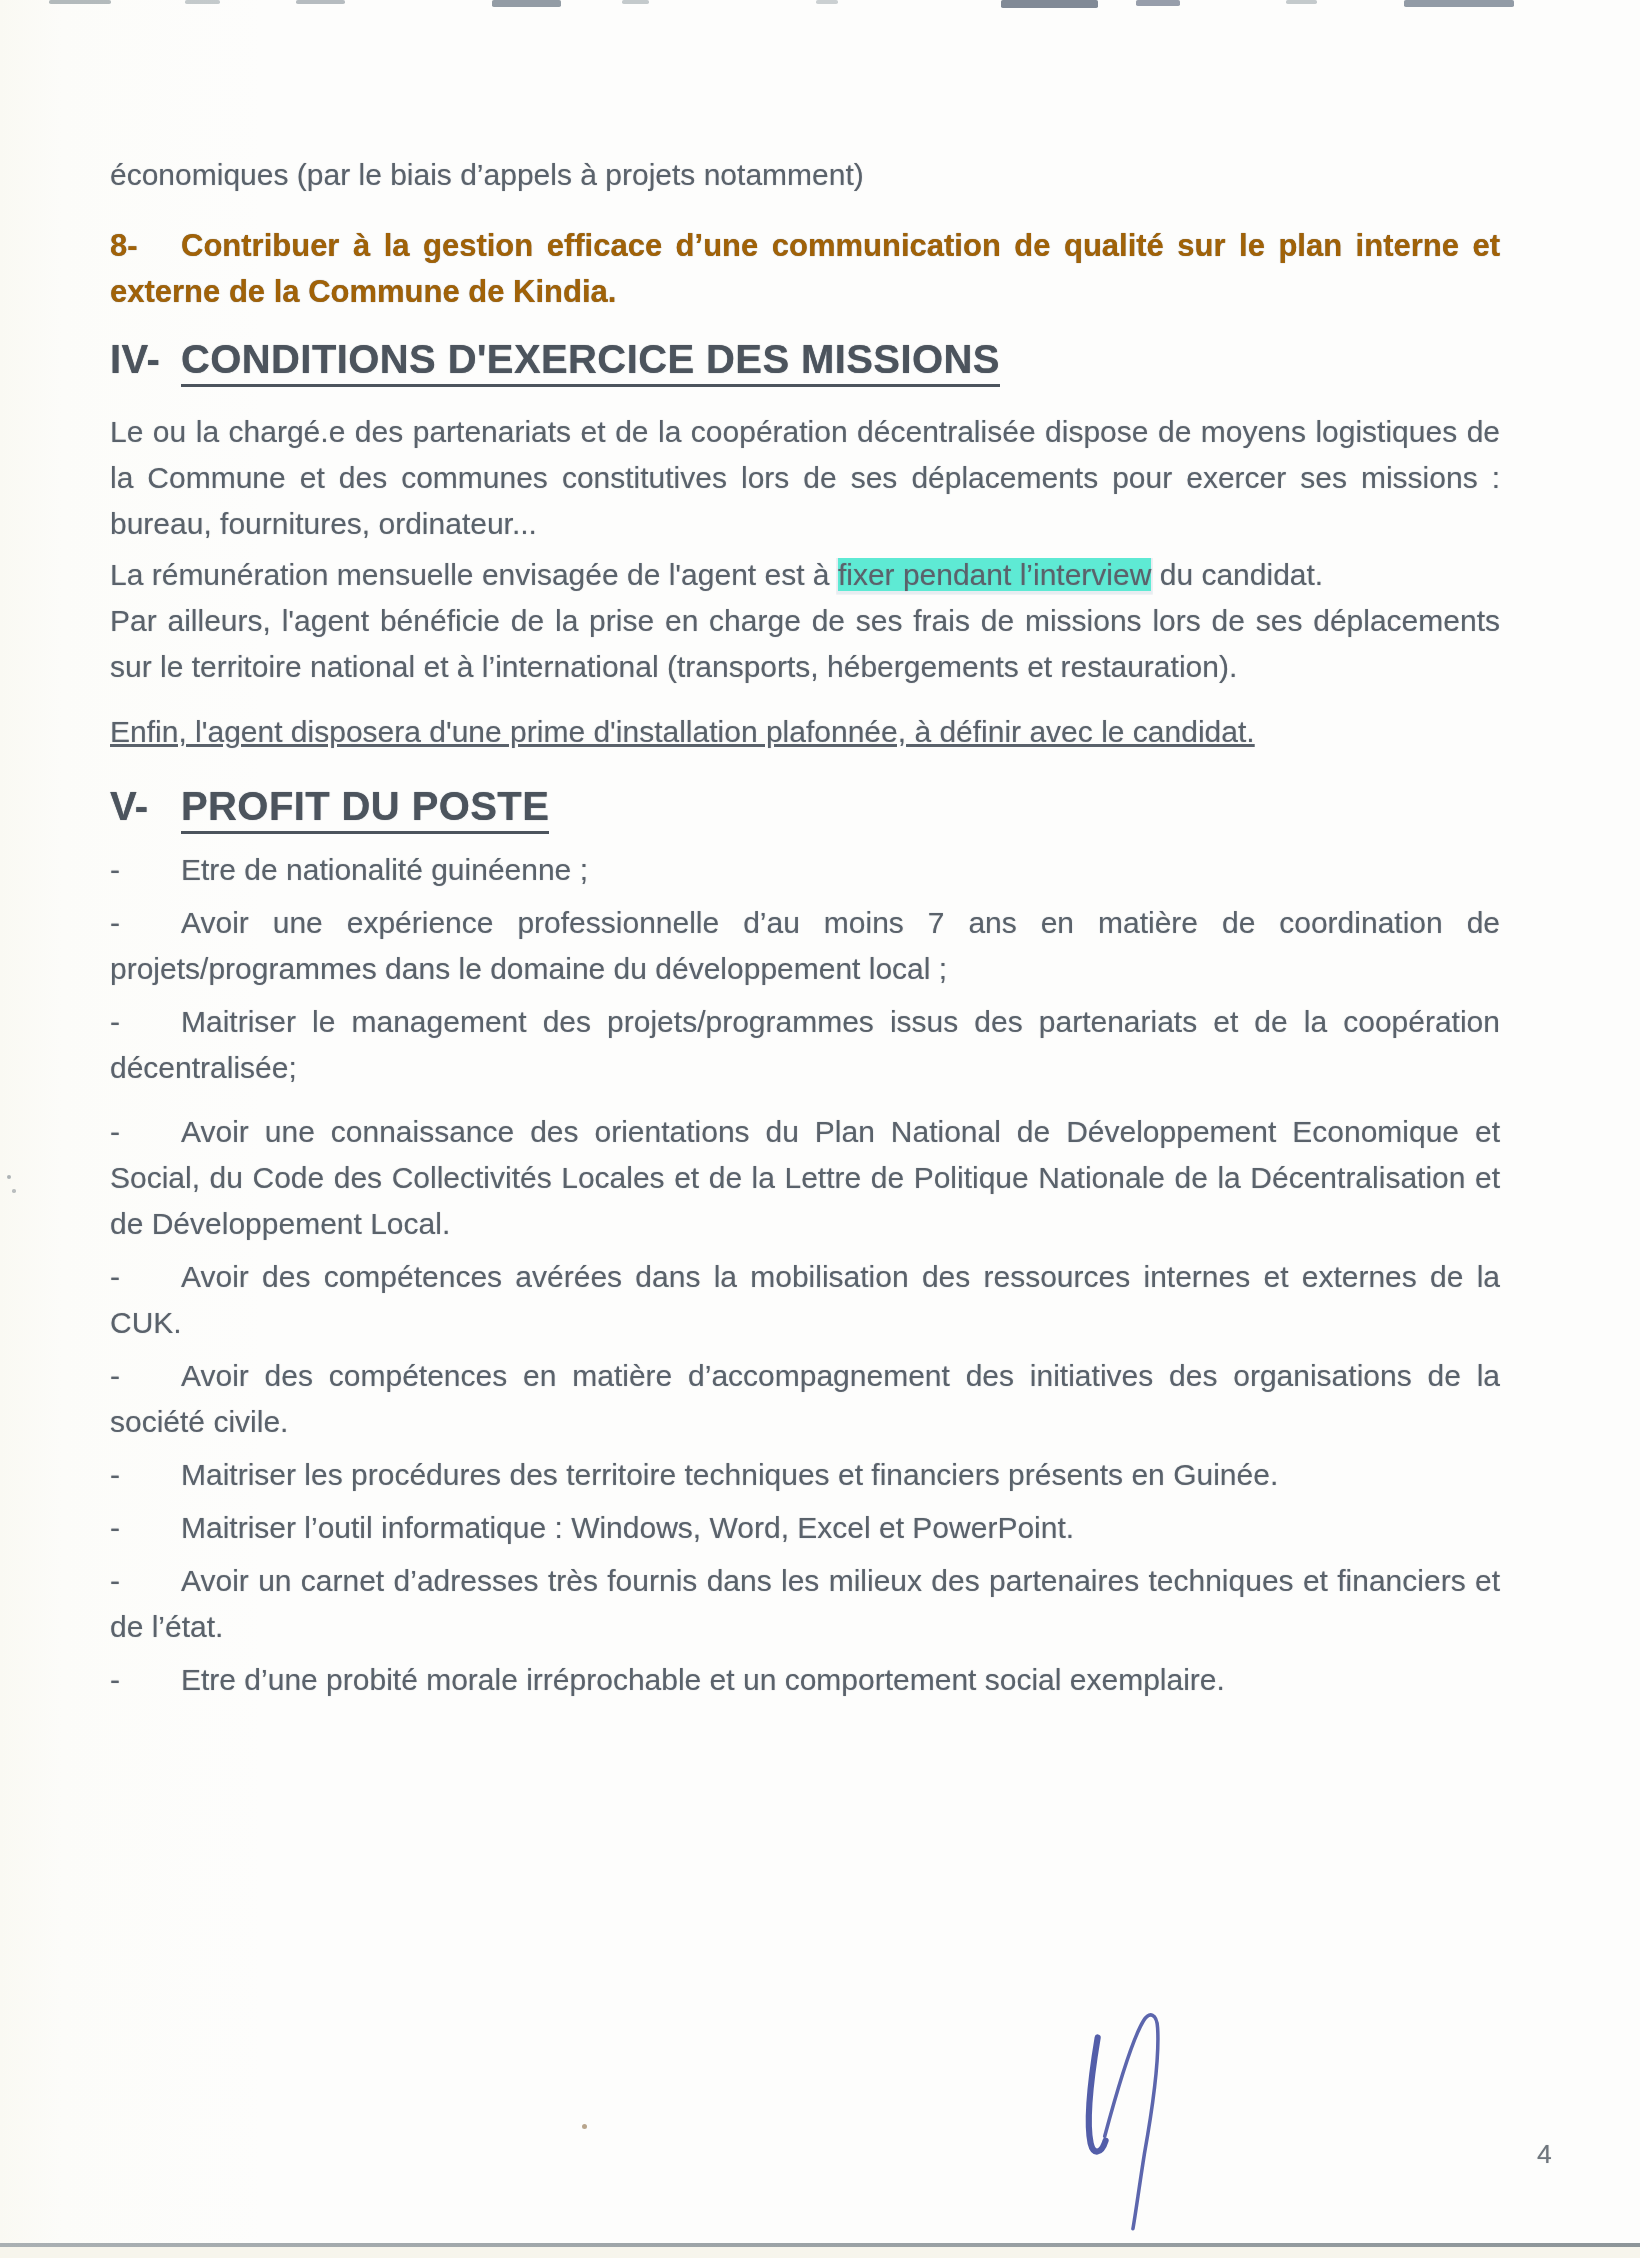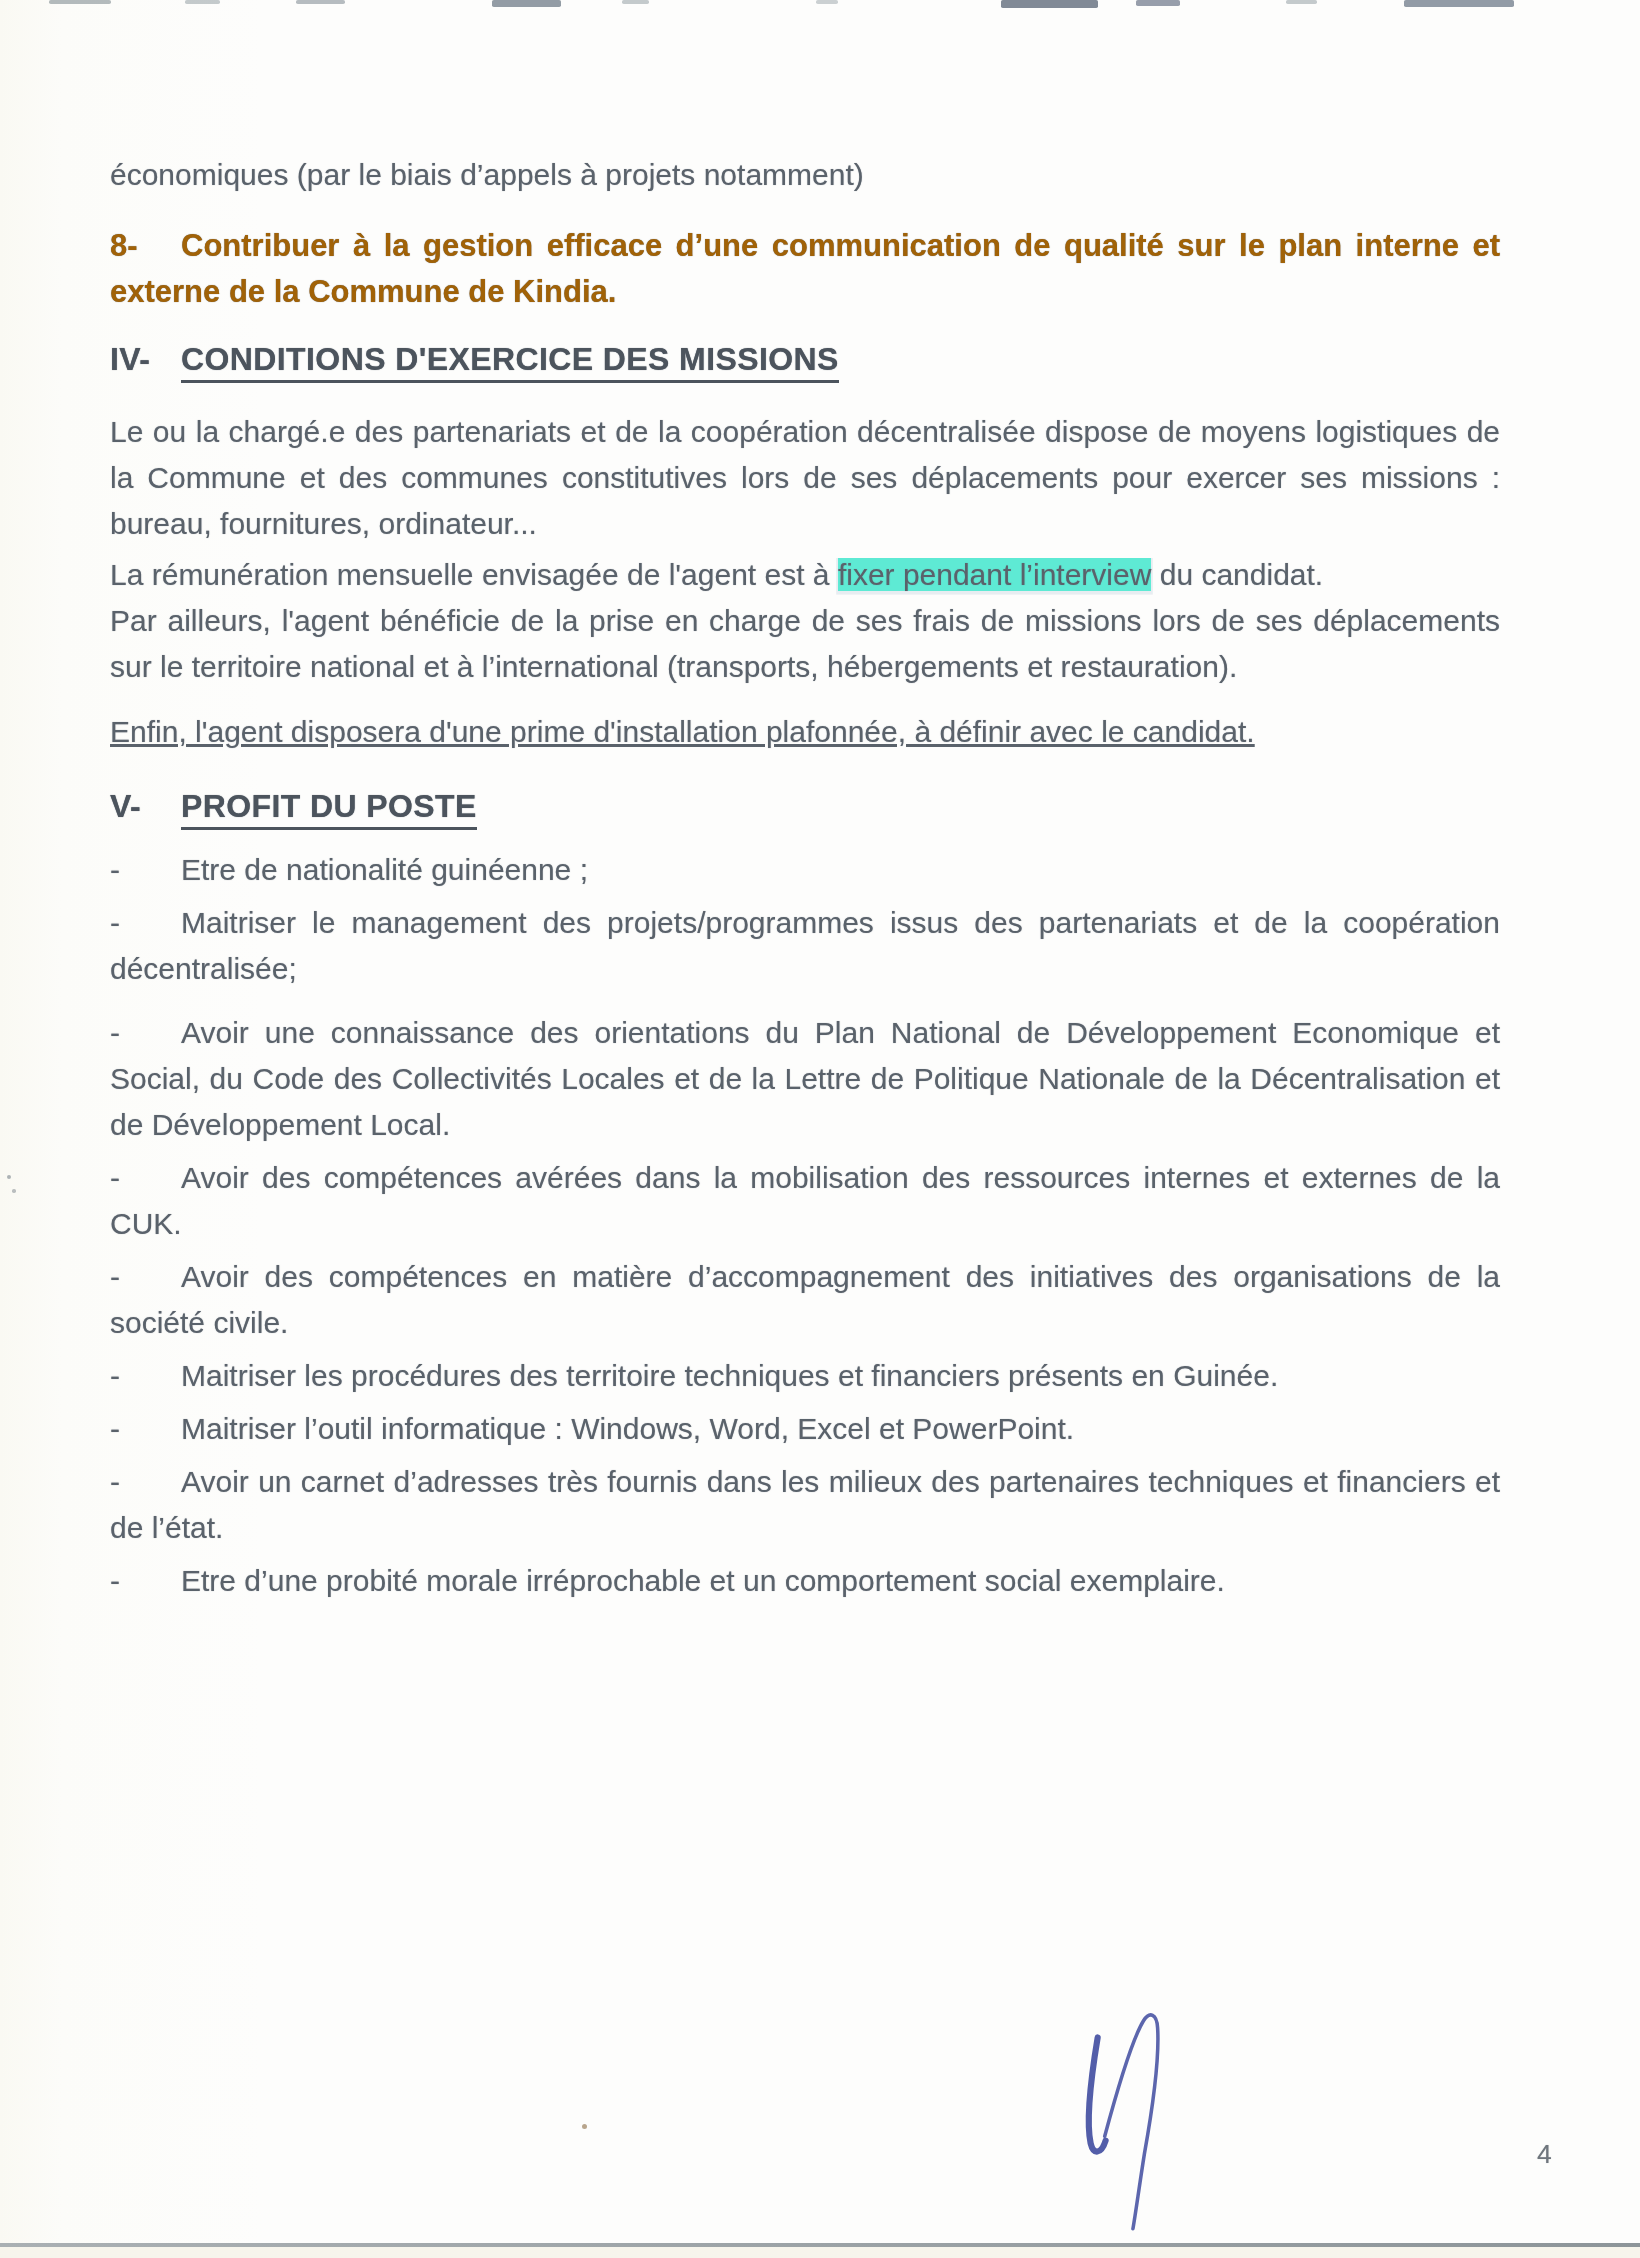--- a/index.html
+++ b/index.html
@@ -31,21 +31,21 @@
     font-weight: 700;
     color: #a16207;
     text-shadow: 0 0 0.9px rgba(70,80,92,0.85);
     font-size: 31px;
   }
   .heading {
     margin-top: 21px;
     font-weight: 700;
     color: #4c545d;
     text-shadow: 0 0 0.9px rgba(70,80,92,0.85);
-    font-size: 32px;
+    font-size: 40px;
     letter-spacing: 0.4px;
     text-align: left;
   }
   .heading .u {
     border-bottom: 3.5px solid #4c545d;
     padding-bottom: 2.6px;
   }
   .para1 { margin-top: 26.5px; }
   .para2 { margin-top: 5.3px; }
   .para3 { margin-top: 0px; }
@@ -120,20 +120,21 @@
 
   <p class="para2"><span>La rémunération mensuelle envisagée de l'agent est à </span><span class="hl">fixer pendant l’interview</span><span> du candidat.</span></p>
 
   <p class="para3">Par ailleurs, l'agent bénéficie de la prise en charge de ses frais de missions lors de ses déplacements sur le territoire national et à l’international (transports, hébergements et restauration).</p>
 
   <p class="para4">Enfin, l'agent disposera d'une prime d'installation plafonnée, à  définir avec le candidat.</p>
 
   <p class="heading h5"><span class="num">V-</span><span class="u">PROFIT DU POSTE</span></p>
 
   <p class="bullet first"><span class="num">-</span><span>Etre de nationalité guinéenne ;</span></p>
+  <p class="bullet"><span class="num">-</span><span>Avoir une expérience professionnelle d’au moins 7 ans en matière de coordination de projets/programmes dans le domaine du développement local ;</span></p>
   <p class="bullet"><span class="num">-</span><span>Maitriser le management des projets/programmes issus des partenariats et de la coopération décentralisée;</span></p>
   <p class="bullet gap"><span class="num">-</span><span>Avoir une connaissance des orientations du Plan National de Développement Economique et Social, du Code des Collectivités Locales et de la Lettre de Politique Nationale de la Décentralisation et de Développement Local.</span></p>
   <p class="bullet"><span class="num">-</span><span>Avoir des compétences avérées dans la mobilisation des ressources internes et externes de la CUK.</span></p>
   <p class="bullet"><span class="num">-</span><span>Avoir des compétences en matière d’accompagnement des initiatives des organisations de la société civile.</span></p>
   <p class="bullet"><span class="num">-</span><span>Maitriser les procédures des territoire techniques et financiers présents en Guinée.</span></p>
   <p class="bullet"><span class="num">-</span><span>Maitriser l’outil informatique : Windows, Word, Excel et PowerPoint.</span></p>
   <p class="bullet"><span class="num">-</span><span>Avoir un carnet d’adresses très fournis dans les milieux des partenaires techniques et financiers et de l’état.</span></p>
   <p class="bullet"><span class="num">-</span><span>Etre d’une probité morale irréprochable et un comportement social exemplaire.</span></p>
 
 </div>

